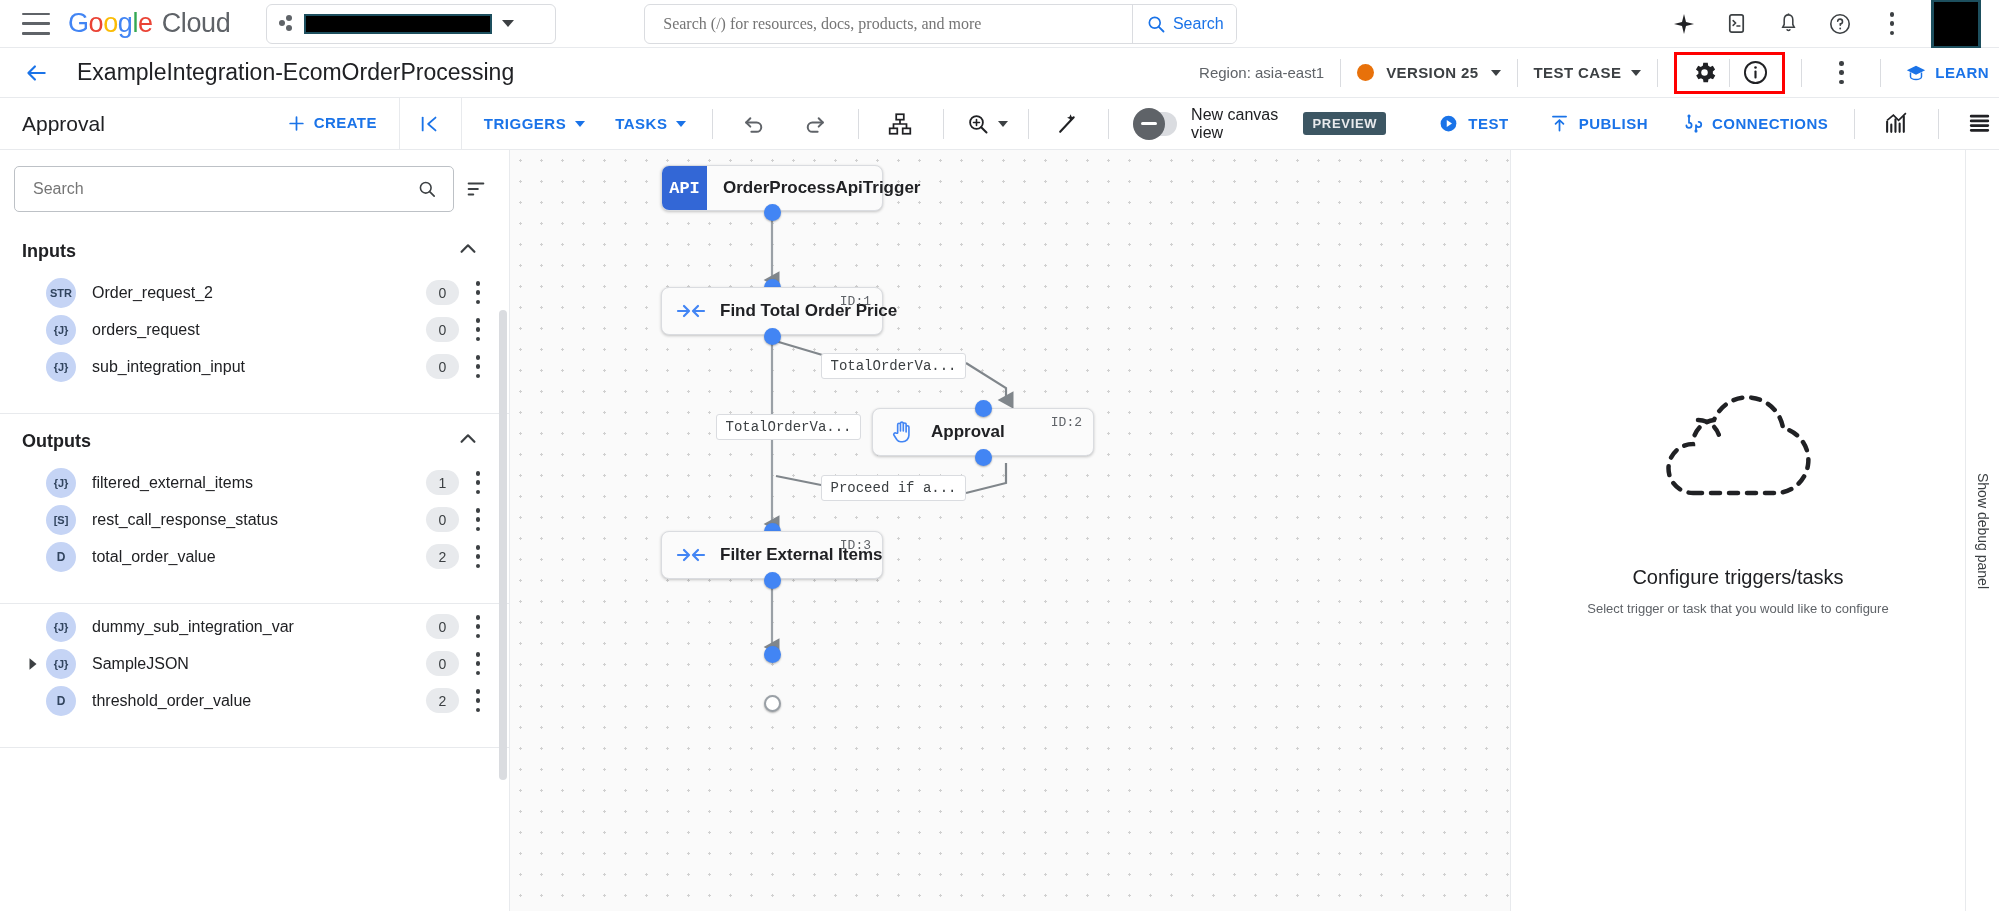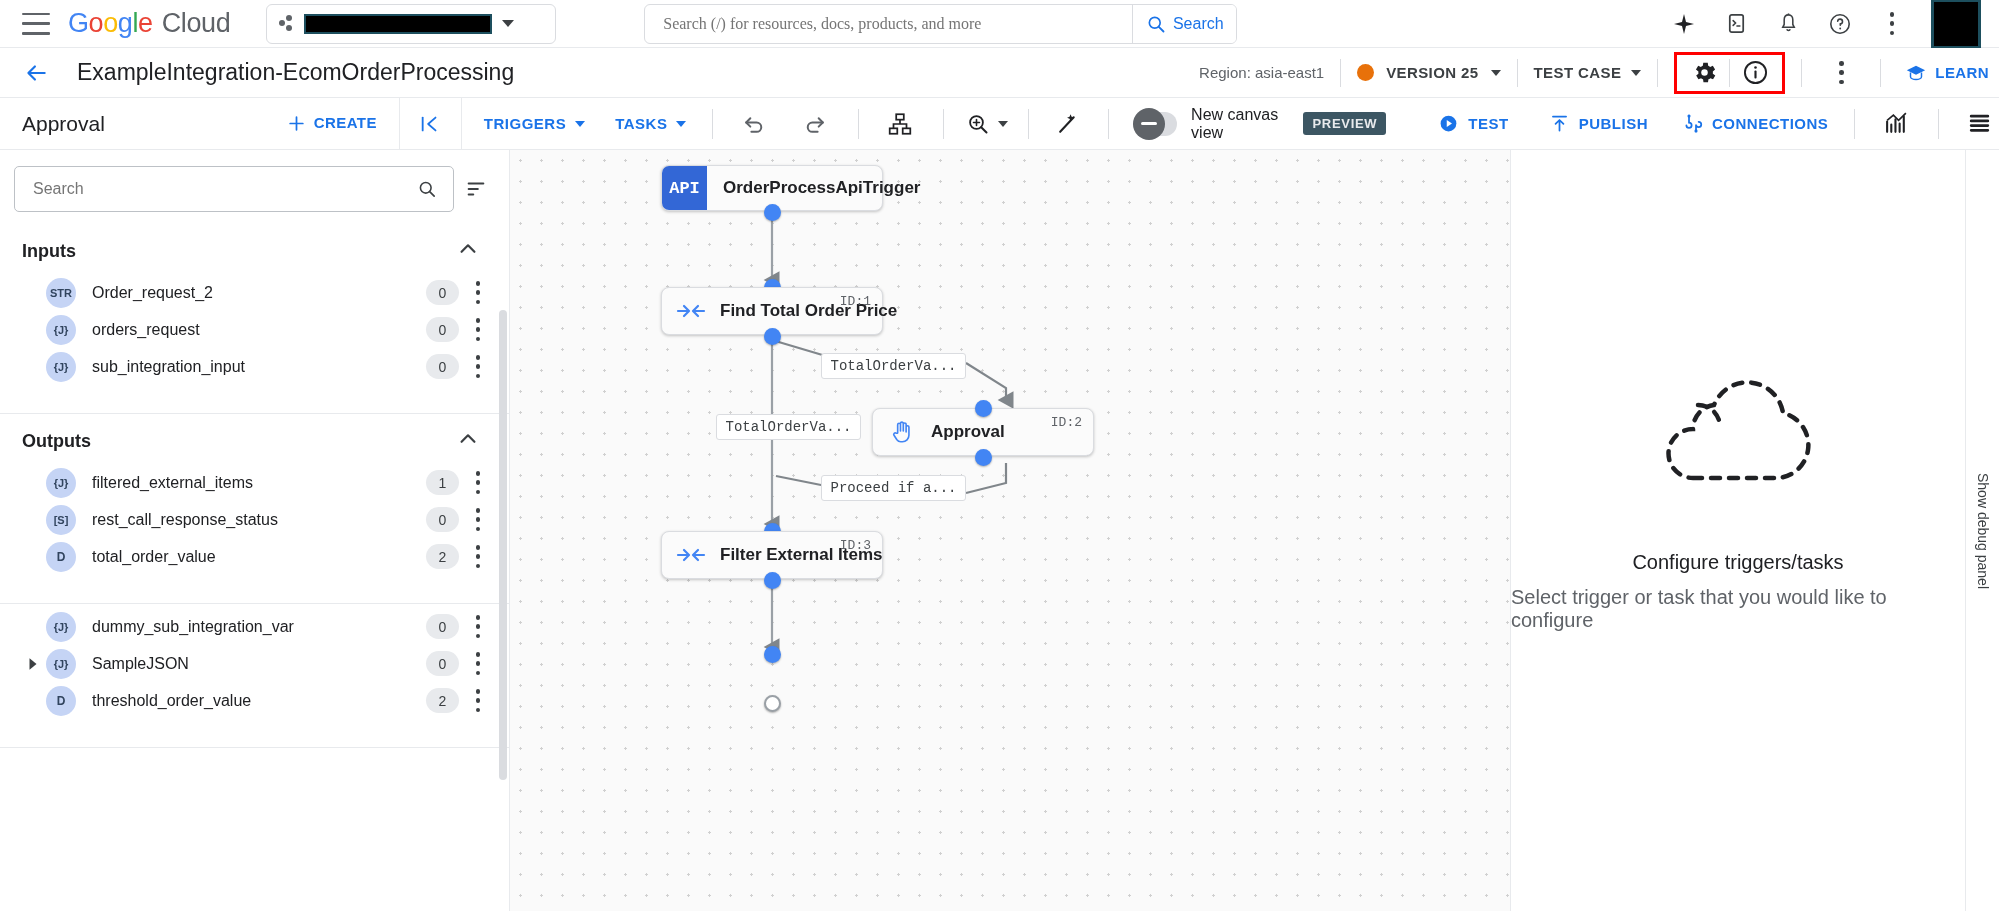--- a/index.html
+++ b/index.html
@@ -152,21 +152,21 @@
   .canvas-svg { position:absolute; left:0; top:0; width:100%; height:100%; pointer-events:none; }
 
   
   .cfgpanel { width:455px; height:761px; background:#fff; border-left:1px solid #e8eaed;
     display:flex; flex-direction:column; position:relative; }
   .cfg-head { height:62px; display:flex; align-items:center; padding:0 20px 0 22px; border-bottom:1px solid #e8eaed; }
   .cfg-title { font-size:20px; color:#202124; }
   .cfg-actions { margin-left:auto; display:flex; align-items:center; gap:22px; }
   .cfg-body { flex:1; display:flex; flex-direction:column; align-items:center; justify-content:center; padding-bottom:70px; }
   .cfg-empty-title { font-size:20px; color:#202124; margin-top:56px; }
-  .cfg-empty-sub { font-size:20px; color:#5f6368; margin-top:12px; }
+  .cfg-empty-sub { font-size:13px; color:#5f6368; margin-top:12px; }
   .debug-rail { width:34px; height:761px; background:#fff; border-left:1px solid #e8eaed;
     display:flex; align-items:center; justify-content:center; cursor:pointer; }
   .debug-rail span { writing-mode:vertical-rl; font-size:14px; color:#3c4043; white-space:nowrap; }
 </style>
 </head>
 <body>
 
 <div class="app">
 
   <div class="topbar">

